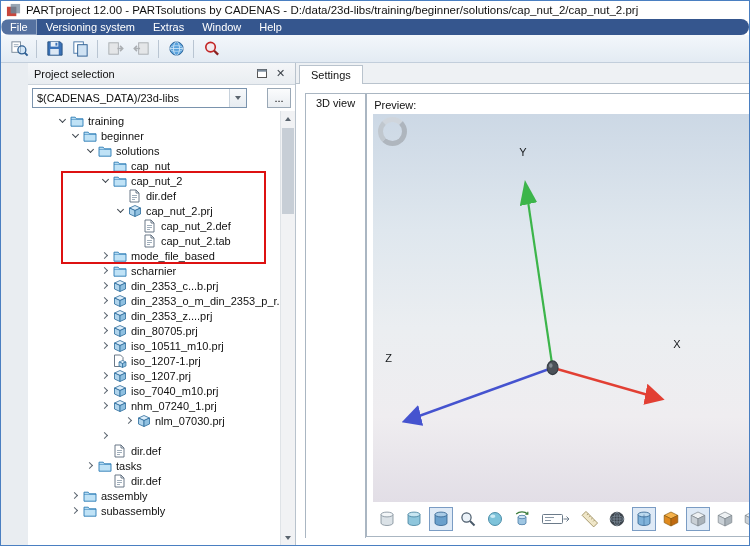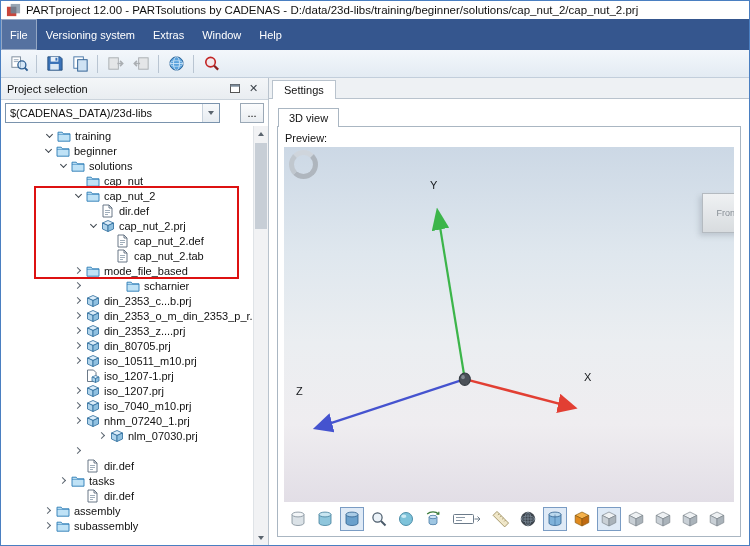--- a/index.html
+++ b/index.html
@@ -10,36 +10,36 @@
   }
   :root { --ax-x:#e23f33; --ax-y:#3cb54a; --ax-z:#4553cf; --ann:#dd1111; --sel:#a5bed9; --menu:#35568e; }
 
   
   .titlebar { height:18px; flex:0 0 auto; display:flex; align-items:center; padding:0 5px; background:#fff; }
   .app-icon { width:15px; height:15px; margin-right:5px; flex:0 0 auto; }
   .app-icon svg { width:100%; height:100%; display:block; }
   .title { font-size:11.5px; white-space:nowrap; overflow:hidden; }
 
   
-  .menubar { height:31px; flex:0 0 auto; background:var(--menu); display:flex; color:#fff; }
+  .menubar { height:16px; flex:0 0 auto; background:var(--menu); display:flex; color:#fff;border-radius:8px; }
   .menu-item { padding:0 9px; display:flex; align-items:center; font-size:11px; cursor:default; }
   .menu-item.first { background:rgba(255,255,255,.16); outline:1px solid rgba(255,255,255,.38); outline-offset:-1px; }
 
   
   .toolbar { height:28px; flex:0 0 auto; background:linear-gradient(#f3f7fb,#e3ebf3); border-bottom:1px solid #c2cedb;
              display:flex; align-items:center; padding:0 5px; }
   .tb-btn { width:24px; height:24px; display:flex; align-items:center; justify-content:center; border-radius:2px; margin:0 1px; }
   .tb-btn svg { width:19px; height:19px; display:block; }
   .tb-sep { width:1px; height:18px; background:#b9c5d2; margin:0 4px; }
 
   
   .main { flex:1; min-height:0; display:flex; background:#e9edf1; }
 
   
-  .left-panel { width:268px; flex:0 0 auto; background:#fff; border-right:1px solid #b9c3cd; display:flex; flex-direction:column; }
+  .left-panel { width:268px; flex:0 0 auto; background:#fff; border-right:1px solid #b9c3cd; display:flex; flex-direction:column;margin-left:27px; }
   .panel-header { height:22px; flex:0 0 auto; background:linear-gradient(#f4f6f8,#e9edf1); border-bottom:1px solid #ccd4dc;
                   display:flex; align-items:center; padding:0 6px; }
   .panel-title { flex:1; }
   .ph-btn { width:17px; height:16px; display:flex; align-items:center; justify-content:center; color:#3c434a; margin-left:2px; font-size:11px; }
   .combo-row { flex:0 0 auto; display:flex; padding:3px 4px; gap:20px; background:#fff; }
   .combo { flex:1; height:20px; border:1px solid #7a93ad; display:flex; align-items:stretch; background:#fff; }
   .combo-text { flex:1; display:flex; align-items:center; padding:0 4px; white-space:nowrap; overflow:hidden; }
   .combo-arrow { width:17px; border-left:1px solid #c8d2dc; display:flex; align-items:center; justify-content:center;
                  background:linear-gradient(#f7f9fb,#e7ecf1); }
   .browse-btn { width:24px; height:20px; border:1px solid #9aa8b6; background:linear-gradient(#fbfcfd,#e9edf1);
@@ -59,21 +59,21 @@
   .sb-btn { height:15px; display:flex; align-items:center; justify-content:center; }
   .sb-track { flex:1; position:relative; }
   .sb-thumb { position:absolute; left:1px; right:1px; top:2px; height:86px; background:#c7ced6; }
   .tri-up { width:0; height:0; border-left:3.5px solid transparent; border-right:3.5px solid transparent; border-bottom:4.5px solid #5a646e; }
   .tri-down { width:0; height:0; border-left:3.5px solid transparent; border-right:3.5px solid transparent; border-top:4.5px solid #5a646e; }
 
   
   .right-panel { flex:1; min-width:0; display:flex; flex-direction:column; background:#fff; }
   .tabstrip1 { height:21px; flex:0 0 auto; background:#eef1f4; display:flex; align-items:flex-end; padding-left:3px; border-bottom:1px solid #b9c3cd; }
   .tab1 { background:#fff; border:1px solid #b9c3cd; border-bottom:none; padding:3px 11px; margin-bottom:-1px; }
-  .settings-content { flex:1; min-height:0; background:#fff; padding:9px 8px 8px; display:flex; flex-direction:column; }
+  .settings-content { flex:1; min-height:0; background:#fff; padding:9px 8px 8px; display:flex; flex-direction:row; }
   .tabstrip2 { flex:0 0 auto; display:flex; padding-left:1px; }
   .tab2 { background:#fff; border:1px solid #aab6c2; border-bottom:none; padding:3px 10px; margin-bottom:-1px; z-index:2; }
   .view-box { flex:1; min-height:0; border:1px solid #aab6c2; background:#fff; display:flex; flex-direction:column; padding:3px 6px 4px; }
   .preview-label { flex:0 0 auto; padding:2px 0 3px 1px; }
   .viewport { flex:1; min-height:0; position:relative; overflow:hidden;
     background:linear-gradient(180deg,#ccd8e5 0%,#dfe7ee 30%,#ebeef1 55%,#efedf0 78%,#e2dee6 100%); }
   .axes-svg { position:absolute; inset:0; width:100%; height:100%; }
   .axY { stroke:var(--ax-y); stroke-width:2.2; } .ahY { fill:var(--ax-y); }
   .axX { stroke:var(--ax-x); stroke-width:2.2; } .ahX { fill:var(--ax-x); }
   .axZ { stroke:var(--ax-z); stroke-width:2.2; } .ahZ { fill:var(--ax-z); }
@@ -192,21 +192,21 @@
       <div class="combo">
         <span class="combo-text">$(CADENAS_DATA)/23d-libs</span>
         <span class="combo-arrow">
             <i class="tri-down"></i>
           </span>
       </div>
       <button class="browse-btn">...</button>
     </div>
     <div class="tree-wrap">
       <div class="tree" id="tree">
-          <div class="tree-row" style="padding-left: 42px;">
+          <div class="tree-row" style="padding-left: 28px;">
             <span class="arrow">
               <i class="chev exp"></i>
             </span>
             <span class="row-content">
               <span class="ticon">
                 <svg width="14" height="12" viewBox="0 0 14 12">
                   <path d="M1 2.2 h4.2 l1.3 1.6 H13 v7.4 H1 z" fill="#bfe2f6" stroke="#2a7ab5" stroke-width="0.9"></path>
                   <path d="M1 4.4 h12" stroke="#2a7ab5" stroke-width="0.6"></path>
                 </svg>
               </span>
@@ -334,21 +334,21 @@
             <span class="row-content">
               <span class="ticon">
                 <svg width="14" height="12" viewBox="0 0 14 12">
                   <path d="M1 2.2 h4.2 l1.3 1.6 H13 v7.4 H1 z" fill="#bfe2f6" stroke="#2a7ab5" stroke-width="0.9"></path>
                   <path d="M1 4.4 h12" stroke="#2a7ab5" stroke-width="0.6"></path>
                 </svg>
               </span>
               <span class="tlabel">mode_file_based</span>
             </span>
           </div>
-          <div class="tree-row" style="padding-left: 71px; gap: 40px;">
+          <div class="tree-row" style="padding-left: 71px;">
             <span class="arrow">
               <i class="chev"></i>
             </span>
             <span class="row-content">
               <span class="ticon">
                 <svg width="14" height="12" viewBox="0 0 14 12">
                   <path d="M1 2.2 h4.2 l1.3 1.6 H13 v7.4 H1 z" fill="#bfe2f6" stroke="#2a7ab5" stroke-width="0.9"></path>
                   <path d="M1 4.4 h12" stroke="#2a7ab5" stroke-width="0.6"></path>
                 </svg>
               </span>

